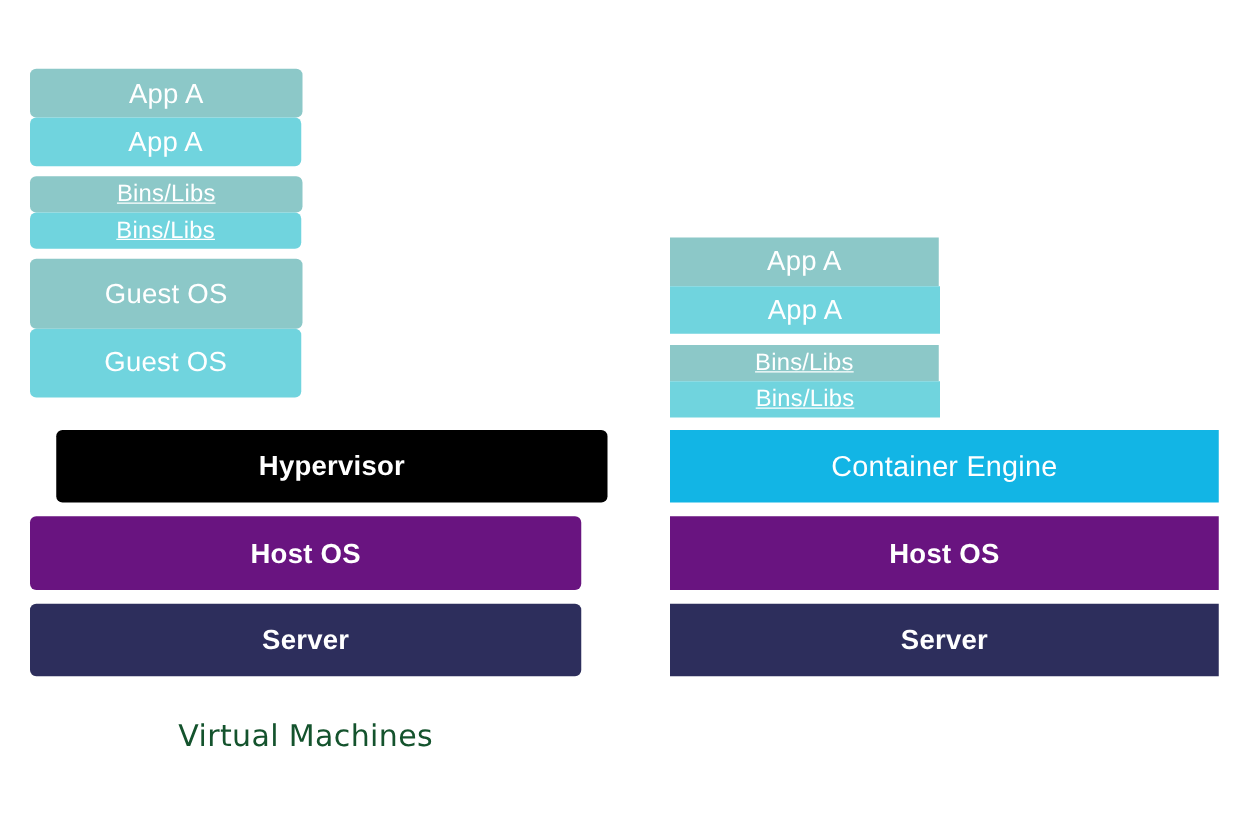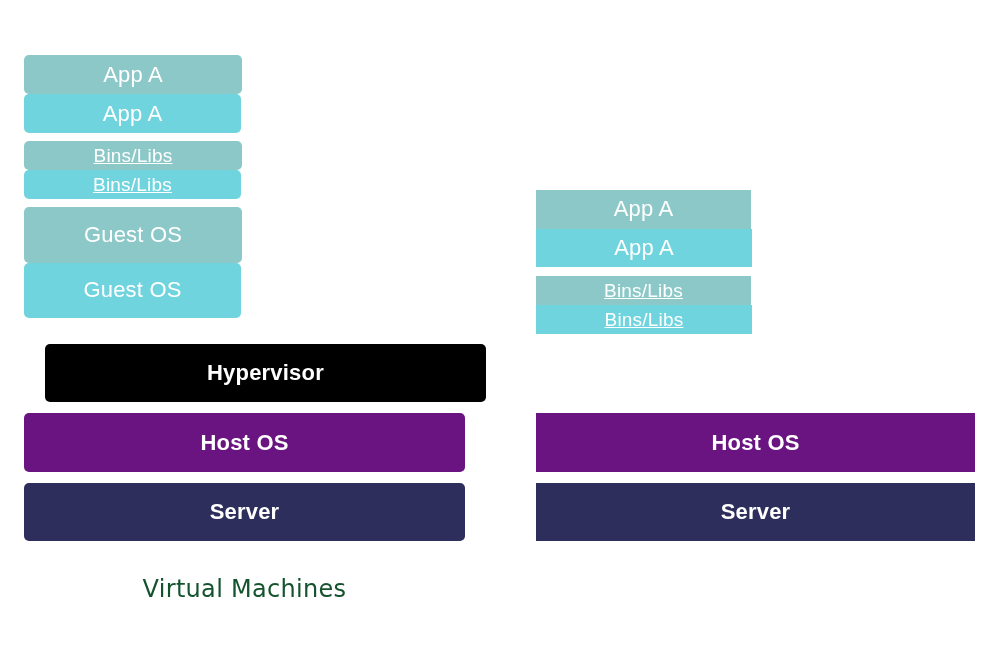--- a/index.html
+++ b/index.html
@@ -116,20 +116,23 @@
 
     <div class="row" style="left:0;top:86px;width:439px;height:58px;">
       <div class="cell label-bins" style="width:215px;height:58px;background:#8cc8c8;margin-right:8px;">
         <span>Bins/Libs</span>
       </div>
       <div class="cell label-bins" style="width:216px;height:58px;background:#70d4de;">
         <span>Bins/Libs</span>
       </div>
     </div>
 
+    <div class="cell label-engine" style="position:absolute;left:0;top:154px;width:439px;height:58px;background:#12b5e5;">
+      <span>Container Engine</span>
+    </div>
 
     <div class="cell label-base" style="position:absolute;left:0;top:223px;width:439px;height:59px;background:#691480;">
       <span>Host OS</span>
     </div>
 
     <div class="cell label-base" style="position:absolute;left:0;top:293px;width:439px;height:58px;background:#2d2e5c;">
       <span>Server</span>
     </div>
   </div>
 

